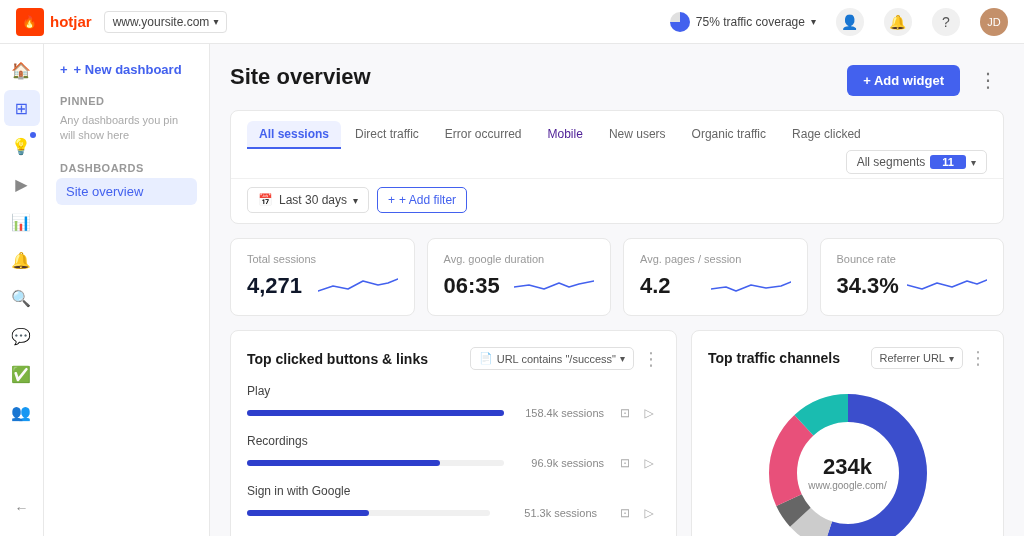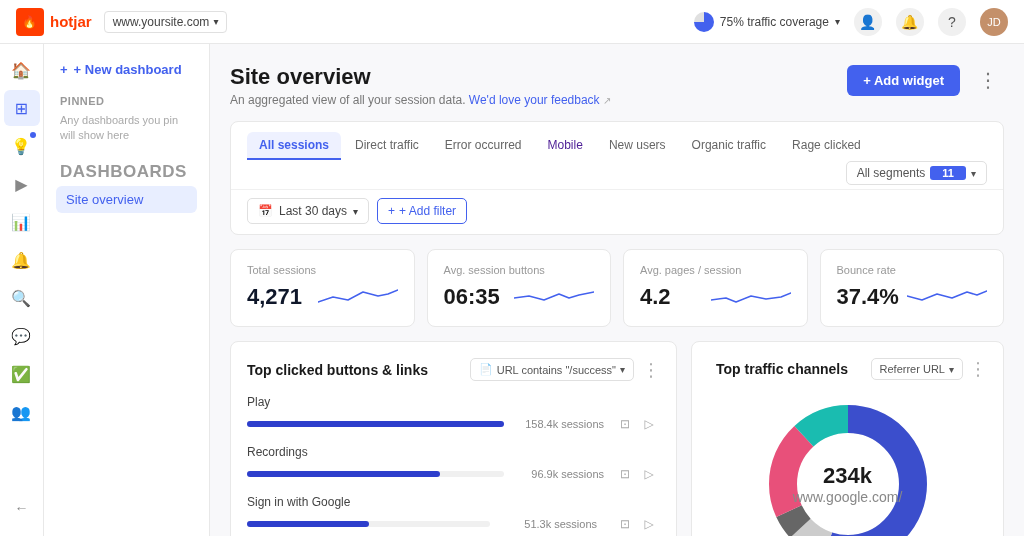--- a/index.html
+++ b/index.html
@@ -10,21 +10,21 @@
 
 <div style="position:fixed;top:0;left:0;right:0;height:44px;background:#fff;border-bottom:1px solid #e8e8e8;display:flex;align-items:center;padding:0 16px;z-index:200;gap:12px;">
   <div style="display:flex;align-items:center;gap:6px;color:#FF3C00;font-weight:700;font-size:15px;">
     <div style="width:28px;height:28px;background:#FF3C00;border-radius:4px;display:flex;align-items:center;justify-content:center;color:white;font-size:12px;font-weight:900;">🔥</div>
     <span style="color:#FF3C00;font-weight:800;">hotjar</span>
   </div>
   <div style="display:flex;align-items:center;gap:4px;color:#444;font-size:12px;border:1px solid #e0e0e0;border-radius:4px;padding:3px 8px;cursor:pointer;">
     <span>www.yoursite.com</span>
     <span style="font-size:10px;">▾</span>
   </div>
-  <div style="margin-left:auto;display:flex;align-items:center;gap:14px;">
+  <div style="margin-left:auto;display:flex;align-items:center;gap:20px;">
     <div style="display:flex;align-items:center;gap:6px;font-size:12px;color:#444;cursor:pointer;">
       <div style="width:20px;height:20px;border-radius:50%;background:conic-gradient(#4361EE 0% 75%,#e0e0e0 75% 100%);"></div>
       <span>75% traffic coverage</span>
       <span style="font-size:10px;">▾</span>
     </div>
     <div style="width:28px;height:28px;border-radius:50%;background:#f0f0f0;display:flex;align-items:center;justify-content:center;cursor:pointer;font-size:14px;color:#555;">👤</div>
     <div style="width:28px;height:28px;border-radius:50%;background:#f0f0f0;display:flex;align-items:center;justify-content:center;cursor:pointer;font-size:14px;color:#555;">🔔</div>
     <div style="width:28px;height:28px;border-radius:50%;background:#f0f0f0;display:flex;align-items:center;justify-content:center;cursor:pointer;font-size:14px;color:#555;">?</div>
     <div style="width:28px;height:28px;border-radius:50%;background:#c4906a;display:flex;align-items:center;justify-content:center;font-size:11px;color:white;cursor:pointer;">JD</div>
   </div>
@@ -47,36 +47,31 @@
   <div style="margin-top:auto;margin-bottom:12px;width:36px;height:36px;display:flex;align-items:center;justify-content:center;border-radius:6px;cursor:pointer;color:#888;font-size:14px;">←</div>
 </div>
 
 <div style="position:fixed;top:44px;left:44px;width:166px;background:#fff;border-right:1px solid #e8e8e8;height:calc(100vh - 44px);overflow-y:auto;padding:12px;">
   <div style="display:flex;align-items:center;gap:6px;color:#4361EE;font-size:13px;font-weight:600;cursor:pointer;padding:6px 4px;">
     <span>+</span>
     <span>+ New dashboard</span>
   </div>
   <div style="font-size:11px;font-weight:600;color:#999;text-transform:uppercase;letter-spacing:0.5px;padding:12px 4px 4px;">Pinned</div>
   <div style="font-size:11px;color:#aaa;padding:2px 4px;line-height:1.4;">Any dashboards you pin will show here</div>
-  <div style="font-size:17px;font-weight:600;color:#999;text-transform:uppercase;letter-spacing:0.5px;padding:16px 4px 4px;">Dashboards</div>
+  <div style="font-size:11px;font-weight:600;color:#999;text-transform:uppercase;letter-spacing:0.5px;padding:16px 4px 4px;">Dashboards</div>
   <div style="padding:6px 10px;border-radius:6px;cursor:pointer;font-size:13px;background:#e8eeff;color:#4361EE;font-weight:500;">
     <span>Site overview</span>
   </div>
 </div>
 
 <div style="margin-left:210px;margin-top:44px;flex:1;overflow-y:auto;padding:20px 20px;background:#f8f8fa;min-height:calc(100vh - 44px);">
 
   <div style="display:flex;align-items:flex-start;justify-content:space-between;margin-bottom:14px;">
     <div>
       <div style="font-size:22px;font-weight:700;color:#1a1a1a;">Site overview</div>
-      <div style="font-size:12px;color:#777;margin-top:3px;">
-        <span>An aggregated view of all your session data. </span>
-        <a href="#" style="color:#4361EE;text-decoration:none;">We'd love your feedback</a>
-        <span style="font-size:10px;color:#aaa;"> ↗</span>
-      </div>
     </div>
     <div style="display:flex;align-items:center;gap:12px;">
       <button style="background:#4361EE;color:white;border:none;border-radius:6px;padding:8px 16px;font-size:13px;font-weight:600;cursor:pointer;">+ Add widget</button>
       <button style="width:32px;height:32px;border:none;background:transparent;cursor:pointer;color:#777;font-size:20px;display:flex;align-items:center;justify-content:center;border-radius:4px;">⋮</button>
     </div>
   </div>
 
   <div style="background:#fff;border:1px solid #e8e8e8;border-radius:8px;margin-bottom:14px;">
     <div style="display:flex;gap:2px;padding:10px 16px 0;align-items:flex-end;flex-wrap:wrap;">
       <div style="padding:6px 12px;border-radius:6px 6px 0 0;font-size:12px;cursor:pointer;color:#4361EE;font-weight:600;background:#eef1ff;border-bottom:2px solid #4361EE;margin-bottom:-1px;">
@@ -123,41 +118,41 @@
     <div style="background:#fff;border:1px solid #e8e8e8;border-radius:8px;padding:14px 16px;">
       <div style="font-size:11px;color:#999;margin-bottom:6px;">Total sessions</div>
       <div style="display:flex;align-items:center;justify-content:space-between;">
         <span style="font-size:22px;font-weight:700;color:#0f172a;">4,271</span>
         <svg width="80" height="30" viewBox="0 0 80 30">
           <polyline points="0,20 15,15 30,18 45,10 60,14 70,12 80,8" fill="none" stroke="#4361EE" stroke-width="1.5" stroke-linecap="round" stroke-linejoin="round"></polyline>
         </svg>
       </div>
     </div>
     <div style="background:#fff;border:1px solid #e8e8e8;border-radius:8px;padding:14px 16px;">
-      <div style="font-size:11px;color:#999;margin-bottom:6px;">Avg. session buttons</div>
+      <div style="font-size:11px;color:#999;margin-bottom:6px;">Avg. google duration</div>
       <div style="display:flex;align-items:center;justify-content:space-between;">
         <span style="font-size:22px;font-weight:700;color:#1a1a1a;">06:35</span>
         <svg width="80" height="30" viewBox="0 0 80 30">
           <polyline points="0,16 15,14 30,18 45,12 55,16 65,13 80,10" fill="none" stroke="#4361EE" stroke-width="1.5" stroke-linecap="round" stroke-linejoin="round"></polyline>
         </svg>
       </div>
     </div>
     <div style="background:#fff;border:1px solid #e8e8e8;border-radius:8px;padding:14px 16px;">
       <div style="font-size:11px;color:#999;margin-bottom:6px;">Avg. pages / session</div>
       <div style="display:flex;align-items:center;justify-content:space-between;">
         <span style="font-size:22px;font-weight:700;color:#1a1a1a;">4.2</span>
         <svg width="80" height="30" viewBox="0 0 80 30">
           <polyline points="0,18 15,16 25,20 40,14 55,17 70,15 80,11" fill="none" stroke="#4361EE" stroke-width="1.5" stroke-linecap="round" stroke-linejoin="round"></polyline>
         </svg>
       </div>
     </div>
     <div style="background:#fff;border:1px solid #e8e8e8;border-radius:8px;padding:14px 16px;">
       <div style="font-size:11px;color:#999;margin-bottom:6px;">Bounce rate</div>
       <div style="display:flex;align-items:center;justify-content:space-between;">
-        <span style="font-size:22px;font-weight:700;color:#1a1a1a;">37.4%</span>
+        <span style="font-size:22px;font-weight:700;color:#1a1a1a;">34.3%</span>
         <svg width="80" height="30" viewBox="0 0 80 30">
           <polyline points="0,14 15,18 30,12 45,16 60,10 70,13 80,9" fill="none" stroke="#4361EE" stroke-width="1.5" stroke-linecap="round" stroke-linejoin="round"></polyline>
         </svg>
       </div>
     </div>
   </div>
 
   <div style="display:grid;grid-template-columns:1fr 0.7fr;gap:14px;">
 
     <div style="background:#fff;border:1px solid #e8e8e8;border-radius:8px;padding:16px;">
@@ -214,21 +209,21 @@
               <button style="width:22px;height:22px;background:transparent;border:none;cursor:pointer;color:#aaa;font-size:12px;">⊡</button>
               <button style="width:22px;height:22px;background:transparent;border:none;cursor:pointer;color:#aaa;font-size:12px;">▷</button>
             </div>
           </div>
         </div>
 
       </div>
     </div>
 
     <div style="background:#fff;border:1px solid #e8e8e8;border-radius:8px;padding:16px;">
-      <div style="display:flex;align-items:center;justify-content:space-between;margin-bottom:14px;margin-left:8px;">
+      <div style="display:flex;align-items:center;justify-content:space-between;margin-bottom:14px;">
         <span style="font-size:14px;font-weight:700;color:#1a1a1a;">Top traffic channels</span>
         <div style="display:flex;align-items:center;gap:6px;">
           <div style="display:flex;align-items:center;gap:4px;border:1px solid #e0e0e0;border-radius:5px;padding:4px 8px;font-size:11px;color:#555;cursor:pointer;background:#fff;">
             <span>Referrer URL</span>
             <span style="font-size:10px;">▾</span>
           </div>
           <button style="border:none;background:transparent;cursor:pointer;color:#aaa;font-size:18px;">⋮</button>
         </div>
       </div>
 
@@ -243,21 +238,21 @@
             <circle cx="90" cy="90" r="65" fill="none" stroke="#ccc" stroke-width="28" stroke-dasharray="32.7 375.7" stroke-dashoffset="-224.6" transform="rotate(-90 90 90)"></circle>
 
             <circle cx="90" cy="90" r="65" fill="none" stroke="#666" stroke-width="28" stroke-dasharray="20.4 388" stroke-dashoffset="-257.3" transform="rotate(-90 90 90)"></circle>
 
             <circle cx="90" cy="90" r="65" fill="none" stroke="#E8507A" stroke-width="28" stroke-dasharray="81.7 326.7" stroke-dashoffset="-277.7" transform="rotate(-90 90 90)"></circle>
 
             <circle cx="90" cy="90" r="65" fill="none" stroke="#1ABCB0" stroke-width="28" stroke-dasharray="49 359.4" stroke-dashoffset="-359.4" transform="rotate(-90 90 90)"></circle>
           </svg>
           <div style="position:absolute;top:50%;left:50%;transform:translate(-50%,-50%);text-align:center;">
             <div style="font-size:22px;font-weight:700;color:#1a1a1a;line-height:1.2;">234k</div>
-            <div style="font-size:14px;color:#888;">www.google.com/</div>
+            <div style="font-size:10px;color:#888;">www.google.com/</div>
           </div>
         </div>
 
       </div>
     </div>
 
   </div>
 </div>
 
 </body></html>

